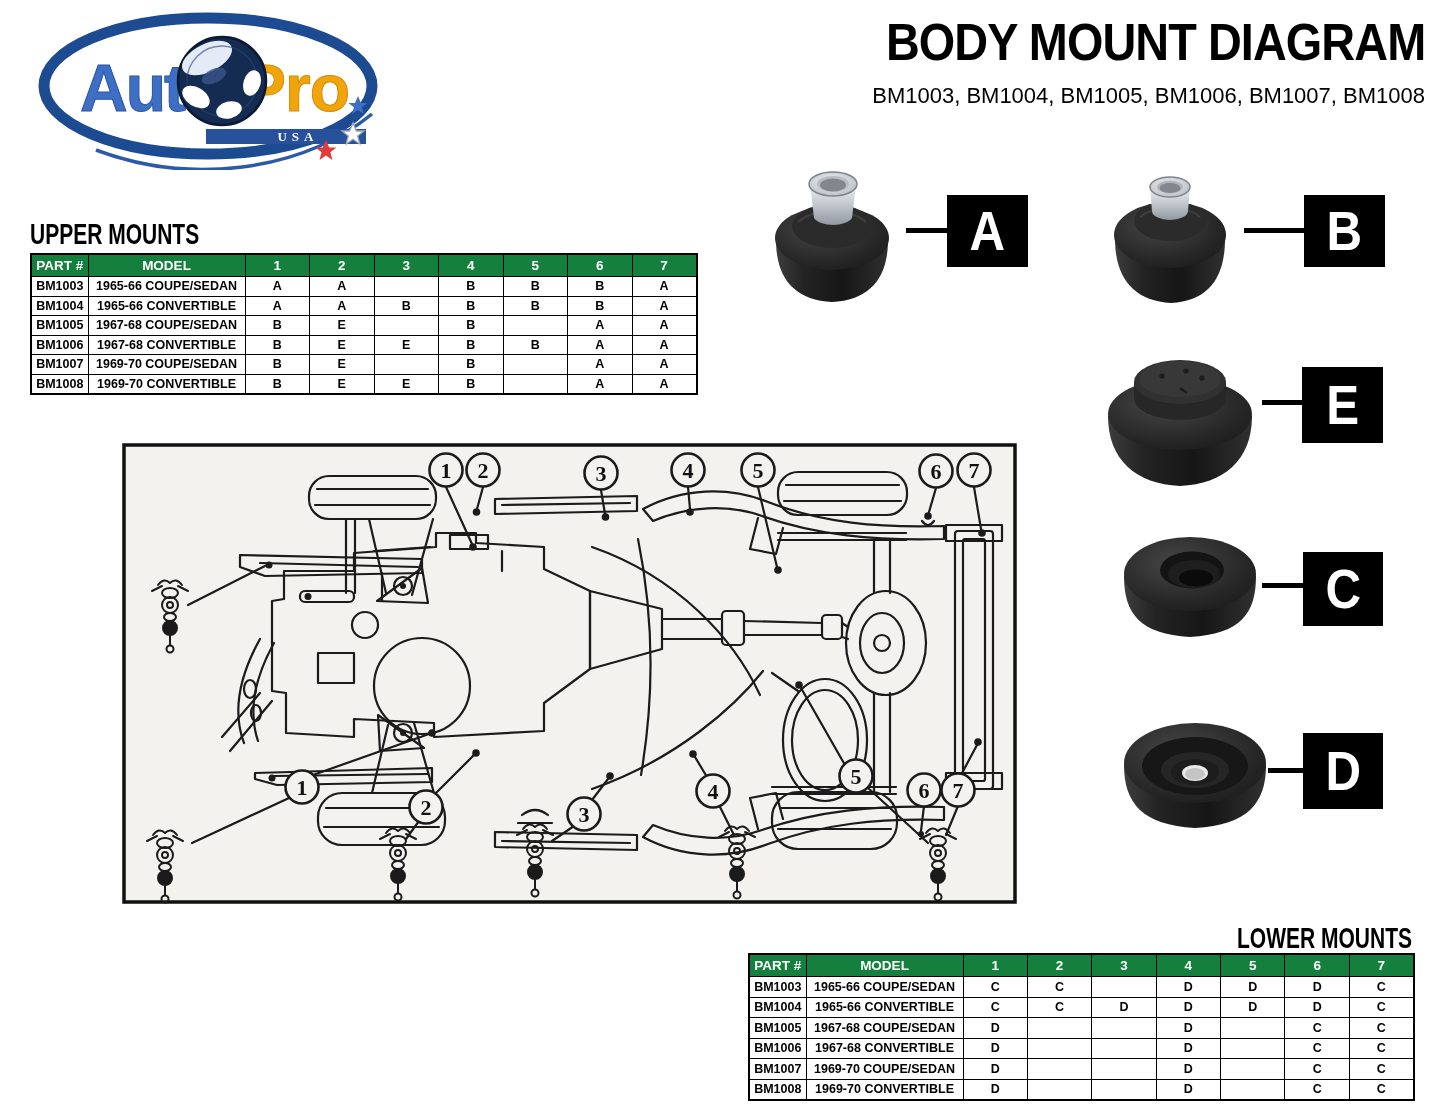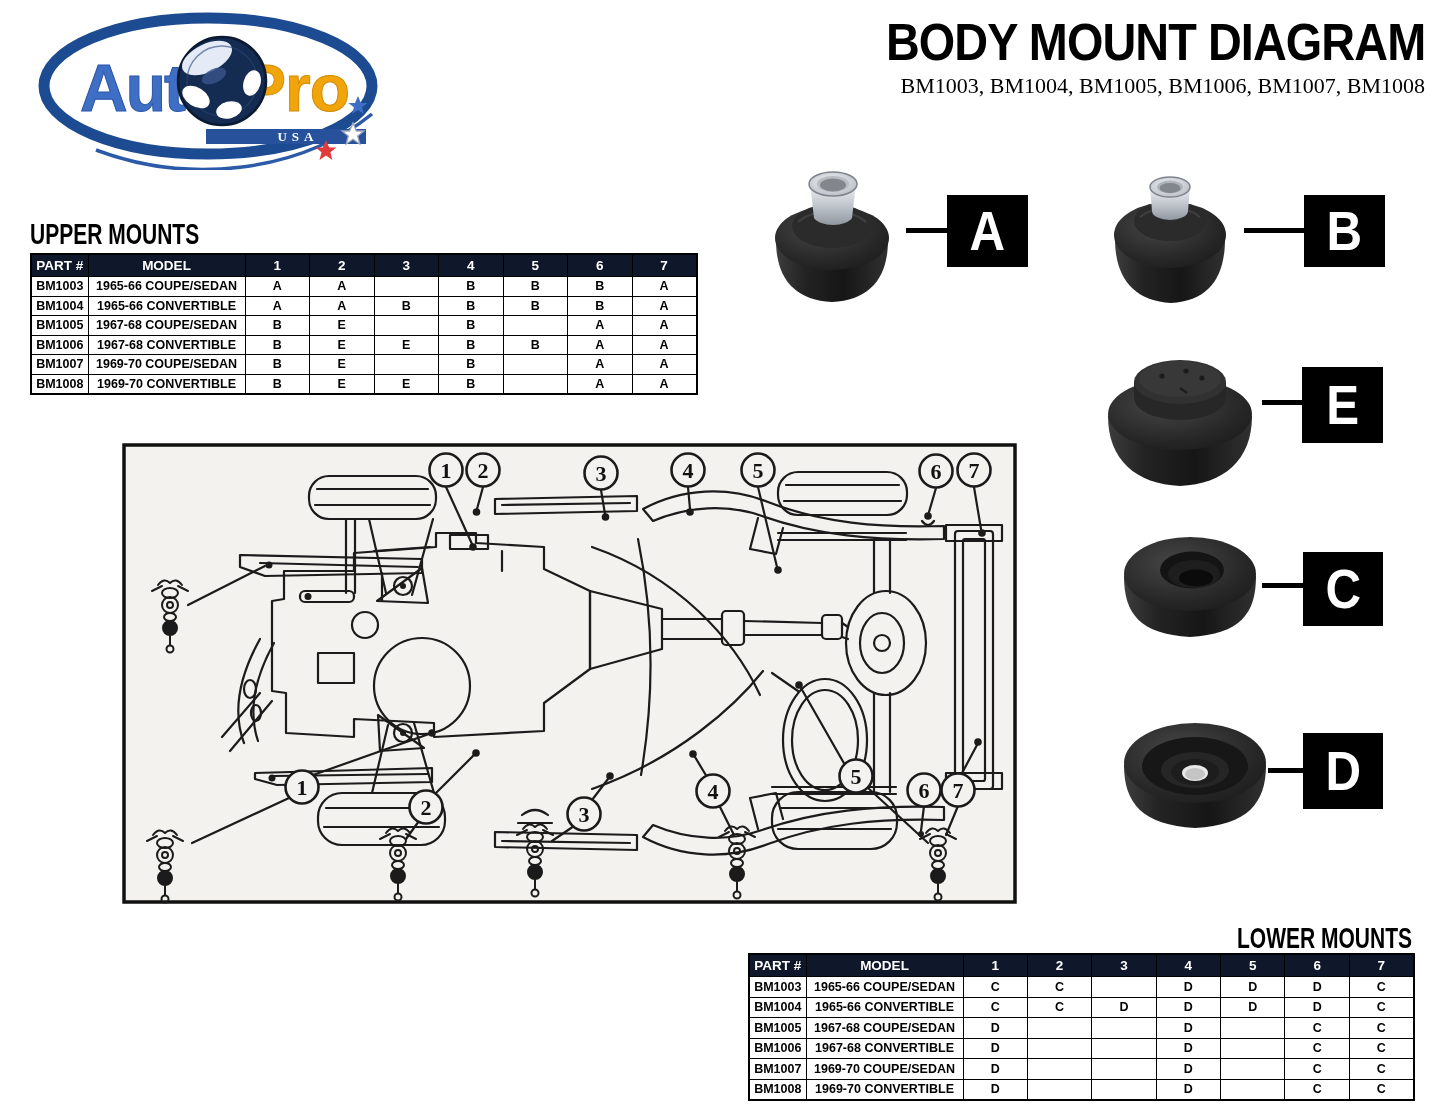--- a/index.html
+++ b/index.html
@@ -8,41 +8,41 @@
     font-family:"Liberation Sans", sans-serif; overflow:hidden; margin:0 auto;
   }
   
   .logo { position:absolute; left:36px; top:8px; }
   .title-block { position:absolute; top:16px; right:20px; text-align:right; }
   .title-block h1 {
     margin:0; font-size:52px; line-height:1; font-weight:bold; color:#000;
     letter-spacing:-1px; transform:scaleX(.9); transform-origin:right top; white-space:nowrap;
   }
   .title-block .subtitle {
-    font-family:Liberation Serif, serif; font-size:22px; color:#000; margin-top:5px; white-space:nowrap;
+    font-family:Liberation Sans, sans-serif; font-size:22px; color:#000; margin-top:15px; white-space:nowrap;
   }
   
   .section-heading {
     position:absolute; font-size:30px; font-weight:bold; color:#000;
     white-space:nowrap; letter-spacing:0px;
   }
   #upper-heading { left:30px; top:217px; transform:scaleX(.7); transform-origin:left top; }
   #lower-heading { right:33px; top:921px; transform:scaleX(.7); transform-origin:right top; }
   
   table.mounts {
     position:absolute; border-collapse:collapse; table-layout:fixed; background:#fff;
     border:2.5px solid #000;
   }
   #upper-table { left:30px;  top:253px; width:666px; }
   #lower-table { left:748px; top:953px; width:665px; }
   table.mounts th, table.mounts td {
     border:1.6px solid #000; text-align:center; vertical-align:middle;
     font-weight:bold; white-space:nowrap; overflow:hidden; padding:0 2px;
   }
-  table.mounts th { background:#0f172a; color:#fff; font-size:13.5px; height:21px; }
+  table.mounts th { background:#15803d; color:#fff; font-size:13.5px; height:21px; }
   table.mounts td { color:#000; font-size:12.5px; height:18.5px; }
   #lower-table td { height:19.5px; }
   
   .diagram { position:absolute; left:122px; top:443px; width:895px; height:461px; }
   .callout circle { fill:#f3f2ef; stroke:#1b1b1b; stroke-width:2.6; }
   .callout text {
     font-family:"Liberation Serif", serif; font-weight:bold; font-size:22px; fill:#111;
     text-anchor:middle;
   }
   

